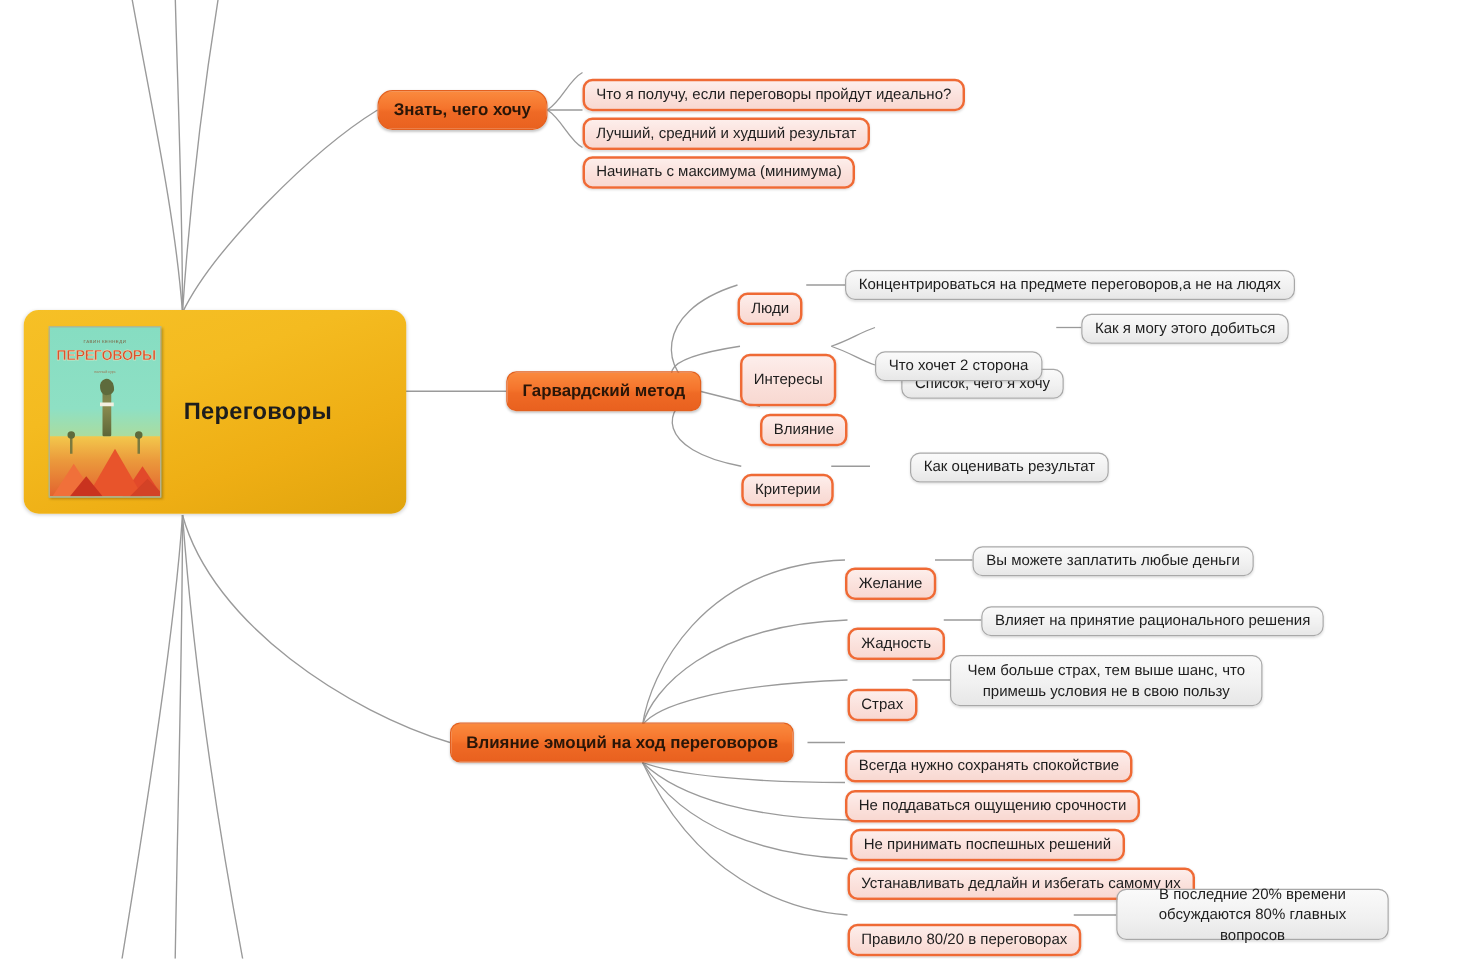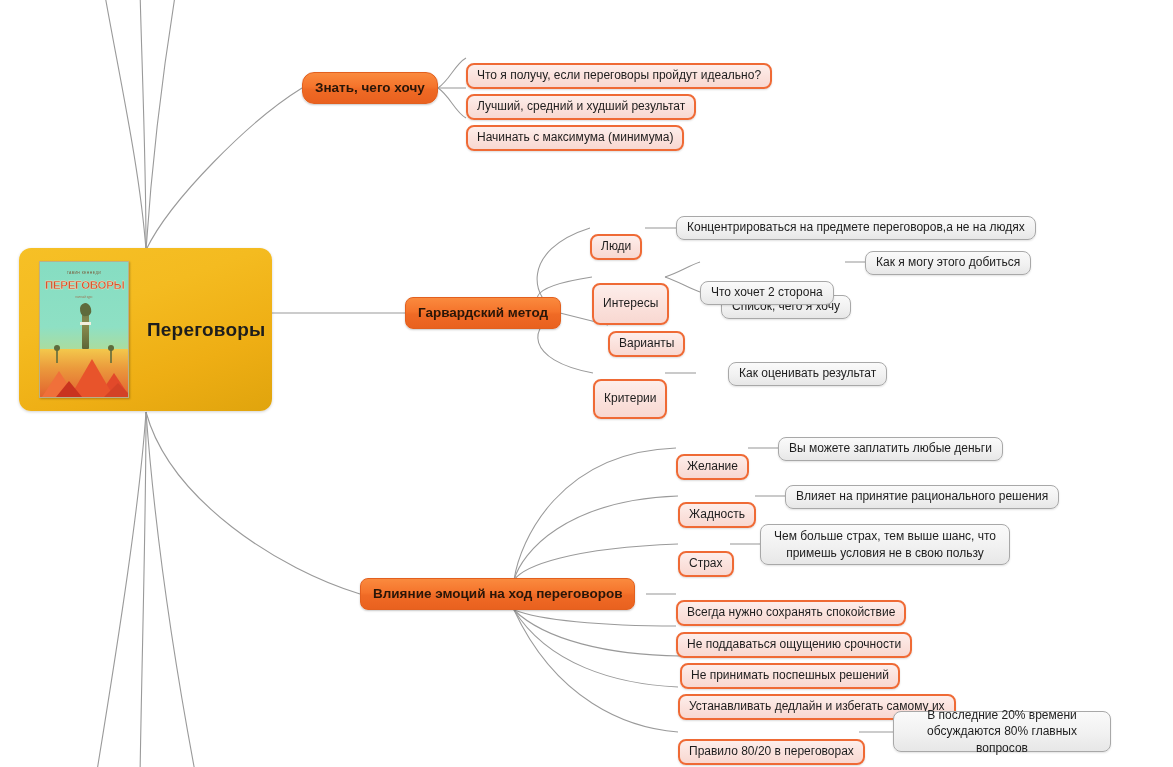--- a/index.html
+++ b/index.html
@@ -18,21 +18,21 @@
     position:absolute;
     left:0;top:0;
     width:1173px;height:767px;
     pointer-events:none;
   }
 
   
   .root-node{
     position:absolute;
     left:19px; top:248px;
-    width:253px; height:163px;
+    width:306px; height:163px;
     border-radius:12px;
     background:linear-gradient(160deg,#f6c026 0%,#f4bb20 35%,#eeae14 70%,#e0a40d 100%);
     box-shadow:0 1px 3px rgba(0,0,0,.18);
     display:flex;
     align-items:center;
     box-sizing:border-box;
     padding-left:20px;
   }
   .root-title{
     font-size:19px;
@@ -256,23 +256,23 @@
   <div class="node n-orange" style="left:405px;top:297px;height:32px;">Гарвардский метод</div>
 
   <div class="node n-pink" style="left:590px;top:215px;height:26px;">Люди</div>
   <div class="node n-gray" style="left:676px;top:216px;height:24px;">Концентрироваться на предмете переговоров,а не на людях</div>
 
   <div class="node n-pink" style="left:592px;top:264px;height:42px;">Интересы</div>
   <div class="node n-gray" style="left:721px;top:251px;height:24px;margin-top:44px;">Список, чего я хочу</div>
   <div class="node n-gray" style="left:865px;top:251px;height:24px;">Как я могу этого добиться</div>
   <div class="node n-gray" style="left:700px;top:281px;height:24px;">Что хочет 2 сторона</div>
 
-  <div class="node n-pink" style="left:608px;top:312px;height:26px;">Варианты</div>
-
-  <div class="node n-pink" style="left:593px;top:360px;height:40px;">Критерии</div>
+  <div class="node n-pink" style="left:608px;top:312px;height:26px;">Влияние</div>
+
+  <div class="node n-pink" style="left:593px;top:360px;height:26px;">Критерии</div>
   <div class="node n-gray" style="left:696px;top:362px;height:24px;margin-left:32px;">Как оценивать результат</div>
 
   <div class="node n-orange" style="left:360px;top:578px;height:32px;">Влияние эмоций на ход переговоров</div>
 
   <div class="node n-pink" style="left:676px;top:435px;height:26px;">Желание</div>
   <div class="node n-gray" style="left:778px;top:437px;height:24px;">Вы можете заплатить любые деньги</div>
 
   <div class="node n-pink" style="left:678px;top:483px;height:26px;">Жадность</div>
   <div class="node n-gray" style="left:785px;top:485px;height:24px;">Влияет на принятие рационального решения</div>
 

